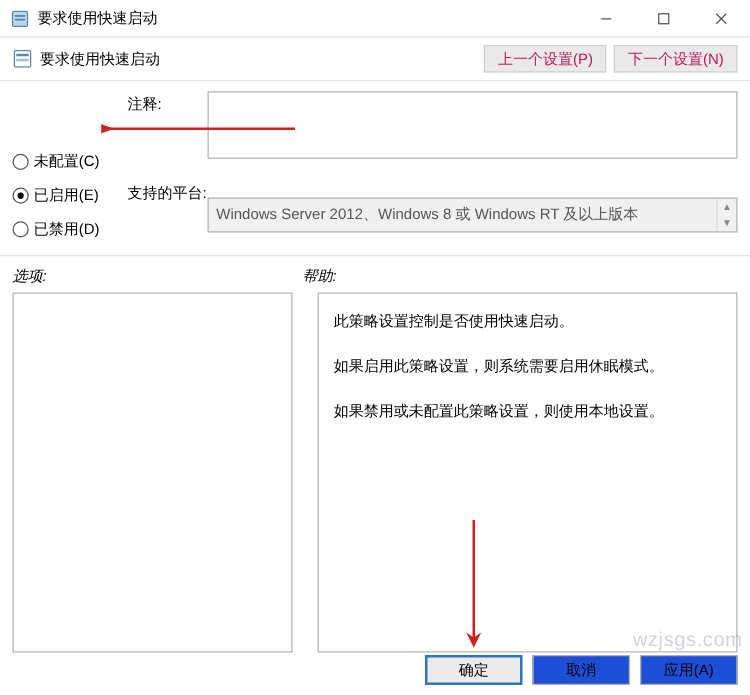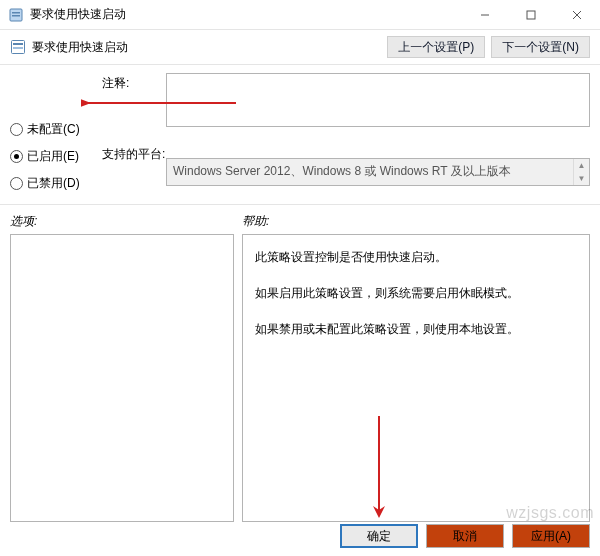--- a/index.html
+++ b/index.html
@@ -46,21 +46,21 @@
   .header-row .policy-icon {
     width: 16px; height: 16px;
     display: inline-flex; align-items: center; justify-content: center;
   }
   .header-row .policy-title { font-size: 12px; }
   .header-row .spacer { flex: 1; }
   .nav-btn {
     height: 22px; min-width: 90px;
     background: #e9e9e9;
     border: 1px solid #cfcfcf;
-    color: #0f172a;
+    color: #be185d;
     font-size: 12px;
     padding: 0 10px;
   }
   .sep-line {
     height: 1px; background: #e5e5e5;
     margin: 2px 0 0 0;
   }
   
   .settings {
     display: grid;
@@ -135,41 +135,41 @@
   }
   
   .lower-labels {
     display: flex;
     padding: 8px 10px 4px 10px;
     font-style: italic;
   }
   .lower-labels .opt-label { width: 232px; }
   .lower-panels {
     display: flex;
-    gap: 8px;
+    gap: 20px;
     padding: 0 10px;
   }
   .panel {
     border: 1px solid #b4b4b4;
     background: #fff;
     height: 288px;
     overflow: hidden;
   }
   .panel.options { width: 224px; }
   .panel.help { flex: 1; padding: 10px 12px; line-height: 2; }
   .help p { margin: 0 0 12px 0; }
   
   .footer {
     position: absolute;
     bottom: 8px; right: 10px;
     display: flex; gap: 8px;
   }
   .dlg-btn {
     width: 78px; height: 24px;
-    background: #c2410c;
+    background: #1d4ed8;
     border: 1px solid #b0b0b0;
     font-size: 12px;
   }
   .dlg-btn.primary {
     border: 2px solid #2e77bd;
     background: #eaeaea;
   }
   
   .arrow {
     position: absolute; pointer-events: none;

